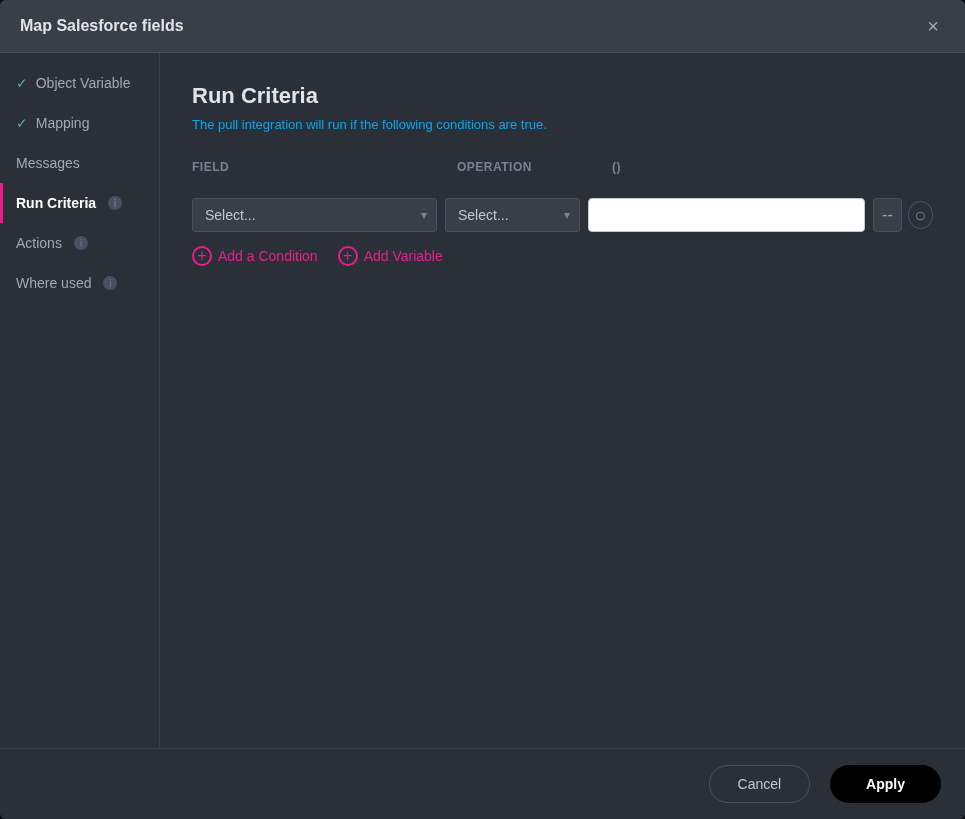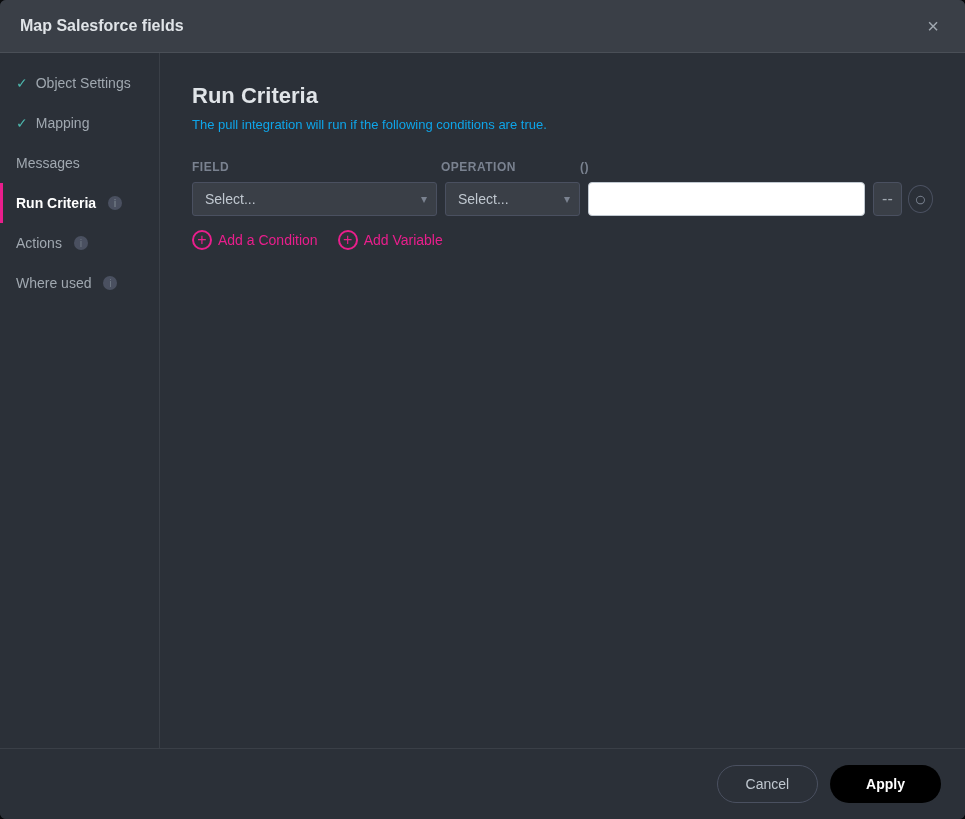--- a/index.html
+++ b/index.html
@@ -120,22 +120,22 @@
       color: #0ea5e9;
       font-size: 13px;
       margin-bottom: 28px;
     }
     .conditions-table {
       width: 100%;
     }
     .conditions-header {
       display: grid;
       grid-template-columns: 245px 135px 1fr 60px;
-      gap: 4px;
-      margin-bottom: 8px;
+      gap: 20px;
+      margin-bottom: 24px;
     }
     .col-header {
       color: #7a8290;
       font-size: 12px;
       font-weight: 600;
       letter-spacing: 0.5px;
       text-transform: uppercase;
     }
     .condition-row {
       display: grid;
@@ -237,21 +237,21 @@
       justify-content: center;
       font-size: 16px;
       line-height: 1;
       flex-shrink: 0;
     }
     .modal-footer {
       border-top: 1px solid #3a3f47;
       padding: 16px 24px;
       display: flex;
       justify-content: flex-end;
-      gap: 12px;
+      gap: 20px;
       flex-shrink: 0;
       background: #2b3038;
     }
     .cancel-btn {
       background: transparent;
       border: 1px solid #4a5060;
       border-radius: 20px;
       color: #c0c8d0;
       font-size: 14px;
       padding: 10px 28px;
@@ -278,21 +278,21 @@
       <span class="modal-title">Map Salesforce fields</span>
       <button class="close-btn">×</button>
     </div>
 
     <div class="modal-body">
 
       <div class="sidebar">
 
         <div class="sidebar-item">
           <span class="check-icon">✓</span>
-          <span>Object Settings</span>
+          <span>Object Variable</span>
         </div>
 
         <div class="sidebar-item">
           <span class="check-icon">✓</span>
           <span>Mapping</span>
         </div>
 
         <div class="sidebar-item">
           <span>Messages</span>
         </div>

